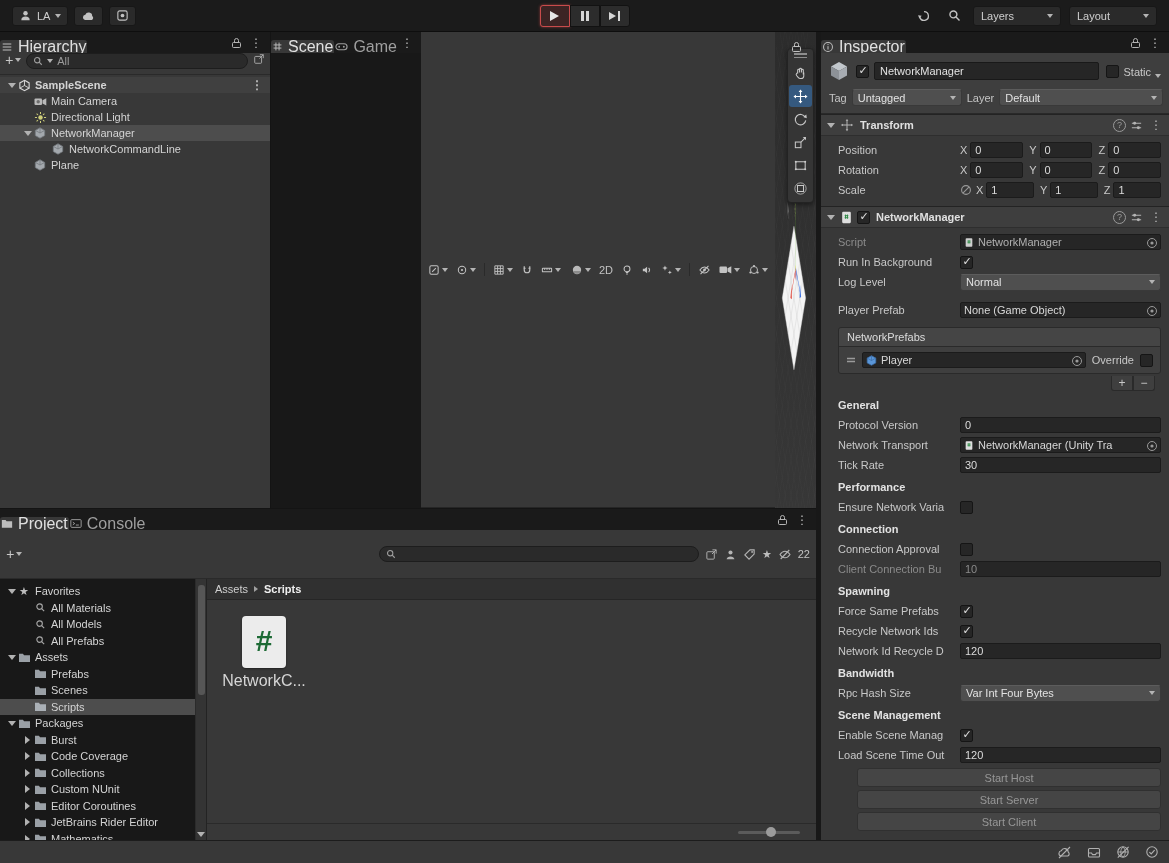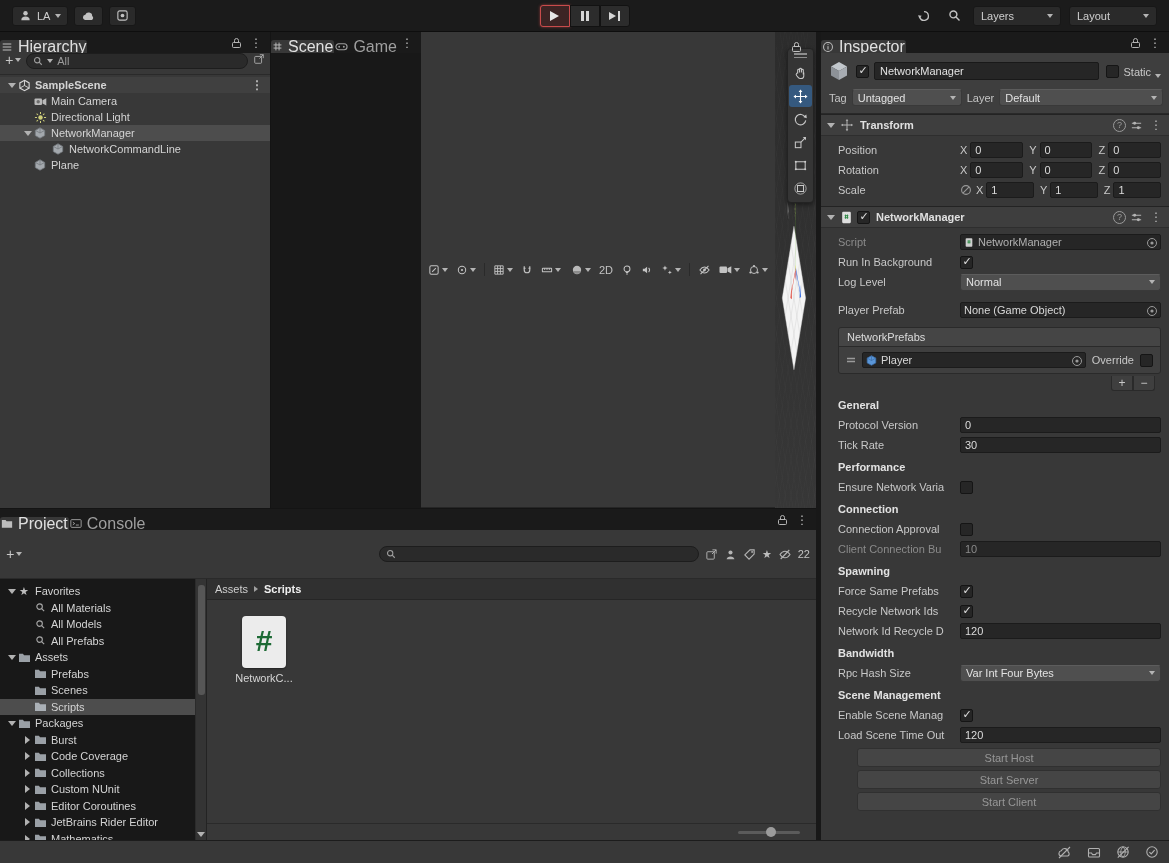--- a/index.html
+++ b/index.html
@@ -90,21 +90,21 @@
   .pts-thumb{width:7px;height:110px;background:#565656;border-radius:3px;margin-top:6px}
   .pts-down{margin-top:auto;margin-bottom:3px}
   .pcontent{flex:1;display:flex;flex-direction:column;min-width:0}
   .breadcrumbs{flex:0 0 21px;background:#303030;border-bottom:1px solid #262626;display:flex;align-items:center;gap:6px;padding:0 8px;color:#cfcfcf}
   .breadcrumbs .cur{color:#efefef;font-weight:bold}
   .bc-arrow{width:0;height:0;border-top:3.5px solid transparent;border-bottom:3.5px solid transparent;border-left:4.5px solid #9f9f9f}
   .grid-area{flex:1;background:#383838;position:relative}
   .asset-item{position:absolute;left:18px;top:16px;width:78px;display:flex;flex-direction:column;align-items:center;gap:4px}
   .script-icon{width:44px;height:52px;background:#ececec;border-radius:4px;position:relative;box-shadow:0 1px 2px rgba(0,0,0,.4)}
   .script-icon::after{content:"#";position:absolute;left:0;right:0;top:8px;text-align:center;font-size:30px;font-weight:bold;color:#1d6b35}
-  .asset-label{color:#d6d6d6;font-size:11px}
+  .asset-label{color:#d6d6d6;font-size:16px}
   .pfooter{flex:0 0 17px;border-top:1px solid #2a2a2a;background:#383838;display:flex;align-items:center;justify-content:flex-end;padding:0 16px}
   .zoom-slider{position:relative;width:62px;height:12px}
   .zs-track{position:absolute;left:0;right:0;top:5px;height:2.5px;background:#5b5b5b;border-radius:2px}
   .zs-thumb{position:absolute;left:45%;top:1px;width:10px;height:10px;border-radius:50%;background:#9b9b9b}
 
   
   .ihead{background:#3e3e3e;border-bottom:1px solid #292929;padding:6px 6px 7px}
   .ihrow1{display:flex;align-items:center;gap:5px}
   .namefield{flex:1;height:18px;background:#262626;border:1px solid #191919;border-radius:2px;display:flex;align-items:center;padding:0 5px;color:#e2e2e2}
   .static-group{display:flex;align-items:flex-end;gap:4px;color:#c8c8c8;padding:0 2px}
@@ -1067,20 +1067,36 @@
           </div>
 
           <div class="sect">General</div>
           <div class="prow">
             <span class="plabel">Protocol Version</span>
             <div class="nfield">
                 <span>0</span>
               </div>
           </div>
           <div class="prow">
+            <span class="plabel">Network Transport</span>
+            <div class="objfield">
+              <svg width="10" height="11" viewBox="0 0 12 12">
+                  <rect x="2" y="0.8" width="8" height="10.4" rx="1" fill="#dedede"></rect>
+                  <path d="M4.3 4.3h3.4M4.3 6.2h3.4M5.1 3.3v3.8M6.9 3.3v3.8" stroke="#2e8b46" stroke-width="0.9" fill="none"></path>
+                </svg>
+              <span>NetworkManager (Unity Tra</span>
+              <span class="picker">
+                  <svg width="12" height="12" viewBox="0 0 12 12">
+                    <circle cx="6" cy="6" r="4.5" fill="none" stroke="#9a9a9a"></circle>
+                    <circle cx="6" cy="6" r="1.6" fill="#9a9a9a"></circle>
+                  </svg>
+                </span>
+            </div>
+          </div>
+          <div class="prow">
             <span class="plabel">Tick Rate</span>
             <div class="nfield">
                 <span>30</span>
               </div>
           </div>
 
           <div class="sect">Performance</div>
           <div class="prow">
             <span class="plabel">Ensure Network Varia</span>
             <span class="checkbox"></span>

